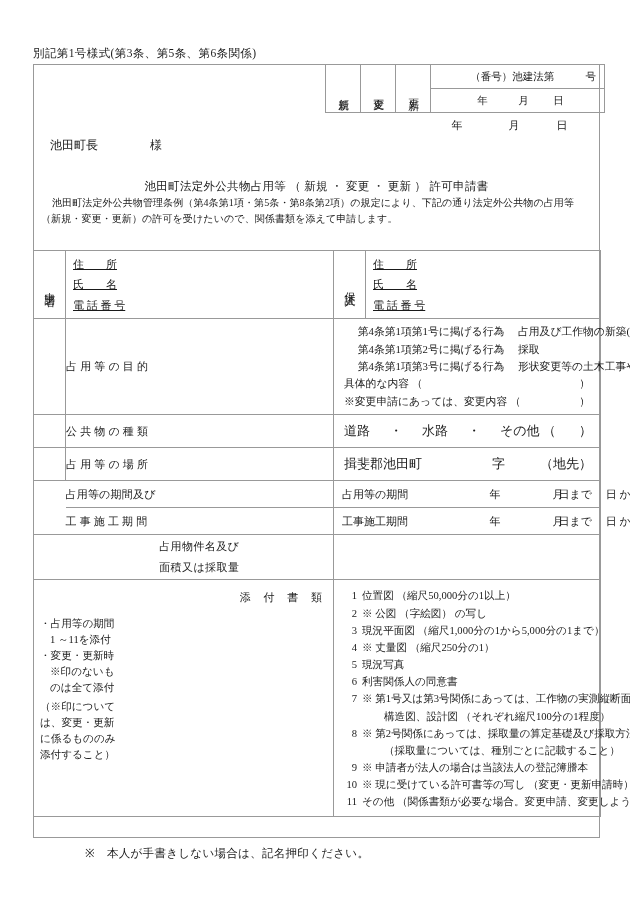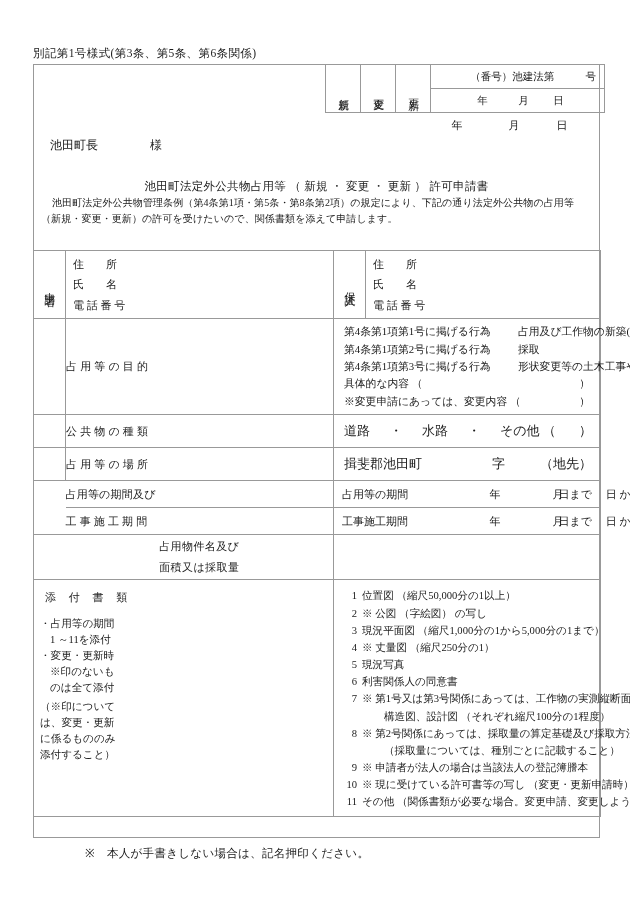--- a/index.html
+++ b/index.html
@@ -152,30 +152,31 @@
   .vlbl {
     width: 32px;
     text-align: center;
   }
   .vlbl .vtext { letter-spacing: 2px; font-size: 11px; }
 
   .person-field {
     padding: 3px 0 3px 7px !important;
     line-height: 1.85;
     font-size: 11px;
+    text-decoration: underline;
   }
   .person-field div { white-space: nowrap; }
 
   .purpose-cell {
     padding: 4px 8px 4px 10px !important;
     line-height: 1.62;
     font-size: 10.8px;
   }
   .purpose-cell .row { white-space: nowrap; position: relative; }
-  .purpose-cell .act { display: inline-block; width: 174px; }
+  .purpose-cell .act { display: inline-block; width: 174px; text-align: center; }
   .purpose-cell .paren-r { position: absolute; right: 2px; }
 
   .kind-cell, .place-cell {
     padding: 3px 8px 3px 10px !important;
     font-size: 13px;
     white-space: nowrap;
     position: relative;
     height: 26px;
   }
   .kind-cell .sep { display: inline-block; width: 52px; text-align: center; }
@@ -209,21 +210,21 @@
 
   
   .attach-lbl {
     vertical-align: top !important;
     padding: 9px 6px 6px 6px !important;
     font-size: 10.6px;
     line-height: 1.5;
     text-align: left;
   }
   .attach-lbl .head {
-    text-align: left;
+    text-align: right;
     letter-spacing: 5px;
     padding-left: 5px;
     margin-bottom: 10px;
     font-size: 11px;
   }
   .attach-lbl .sub { white-space: nowrap; }
   .attach-lbl .indent { padding-left: 10px; }
   .attach-lbl .blk2 { margin-top: 4px; }
 
   .attach-list {

